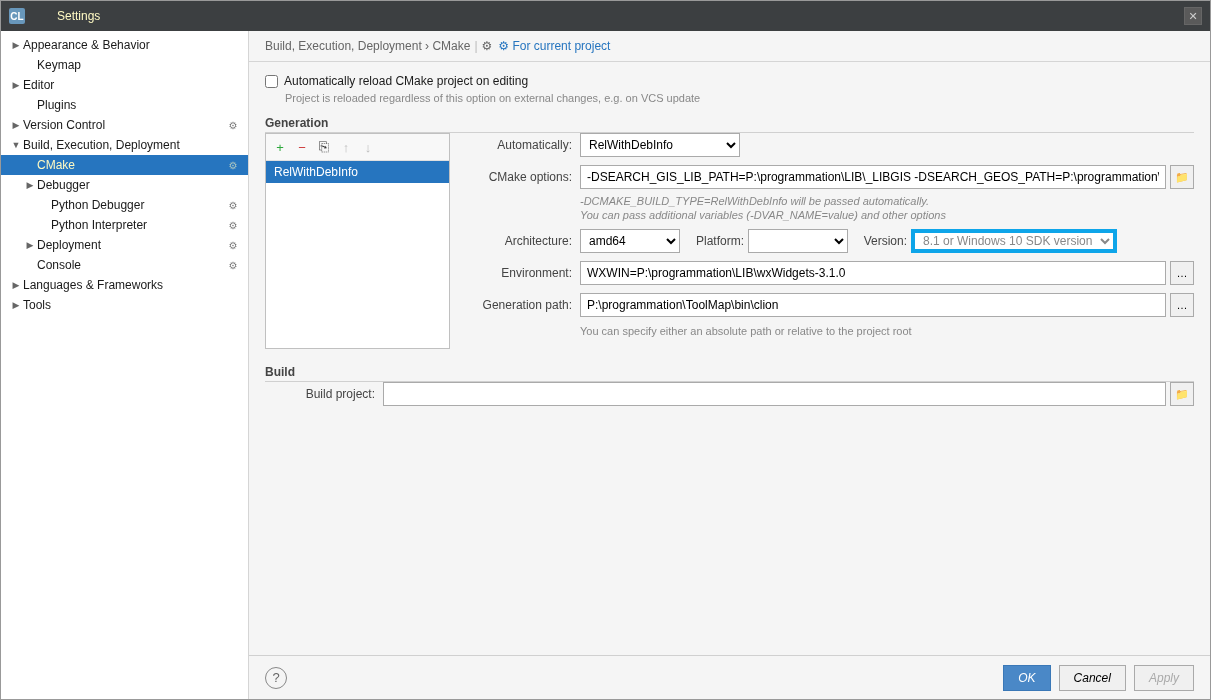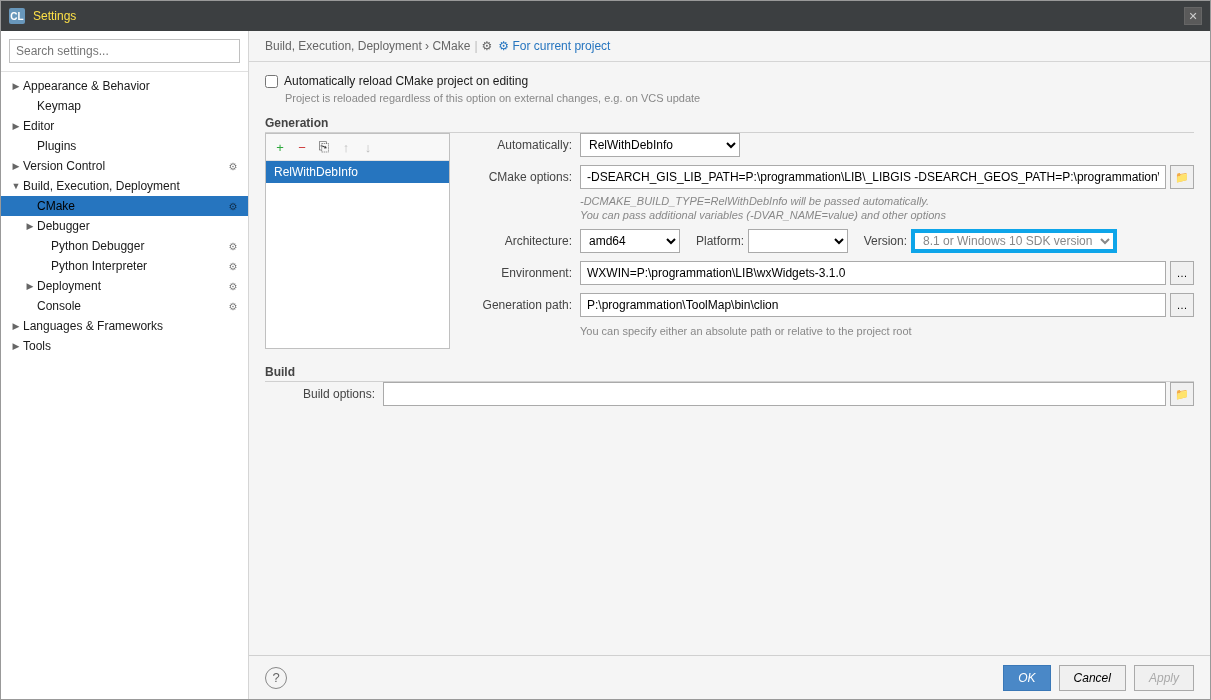--- a/index.html
+++ b/index.html
@@ -2,34 +2,34 @@
 <html><head>
   <meta charset="utf-8">
   <style>
     * { box-sizing: border-box; margin: 0; padding: 0; }
     body { font-family: 'Segoe UI', Arial, sans-serif; font-size: 12px; background: #f0f0f0; color: #1a1a1a; }
 
     .window { width: 1211px; height: 700px; background: #f5f5f5; border: 1px solid #999; display: flex; flex-direction: column; }
 
     .title-bar { background: #3c3f41; height: 30px; display: flex; align-items: center; padding: 0 8px; color: #bbb; font-size: 12px; flex-shrink: 0; }
     .title-bar .title-icon { width: 16px; height: 16px; background: #6897bb; border-radius: 2px; margin-right: 8px; font-size: 10px; color: white; display: flex; align-items: center; justify-content: center; font-weight: bold; }
-    .title-bar .title-text { flex: 1; color: #fde047; }
+    .title-bar .title-text { flex: 1; color: #fef9c3; margin-left: 24px; }
     .title-bar .window-controls { display: flex; gap: 4px; }
     .title-bar .win-btn { width: 18px; height: 18px; border: 1px solid #666; background: #5a5a5a; color: #ccc; font-size: 11px; display: flex; align-items: center; justify-content: center; cursor: pointer; }
 
     .content { display: flex; flex: 1; overflow: hidden; }
 
     
     .sidebar { width: 248px; background: #ffffff; border-right: 1px solid #d5d5d5; display: flex; flex-direction: column; flex-shrink: 0; }
     .search-box { padding: 8px; border-bottom: 1px solid #e0e0e0; }
     .search-input { width: 100%; height: 24px; border: 1px solid #c0c0c0; padding: 2px 6px; font-size: 12px; outline: none; }
 
     .sidebar-tree { flex: 1; overflow-y: auto; padding: 4px 0; }
     .tree-item { display: flex; align-items: center; padding: 3px 8px; cursor: pointer; white-space: nowrap; user-select: none; }
-    .tree-item.active { background: #2675bf; color: #000000; }
+    .tree-item.active { background: #2675bf; color: #fef9c3; }
     .tree-item .arrow { width: 14px; height: 14px; display: flex; align-items: center; justify-content: center; font-size: 9px; color: #666; flex-shrink: 0; }
     .tree-item.active .arrow { color: white; }
     .tree-item .label { flex: 1; }
     .tree-item .icon-right { width: 14px; height: 14px; margin-left: 4px; opacity: 0.6; font-size: 10px; display: flex; align-items: center; justify-content: center; }
     .tree-indent-1 { padding-left: 22px; align-items: center; }
     .tree-indent-2 { padding-left: 36px; }
 
     
     .main-panel { flex: 1; display: flex; flex-direction: column; background: #f5f5f5; overflow: hidden; }
 
@@ -99,23 +99,20 @@
     <div class="title-icon">CL</div>
     <span class="title-text">Settings</span>
     <div class="window-controls">
       <div class="win-btn">✕</div>
     </div>
   </div>
 
   <div class="content">
 
     <div class="sidebar">
-      <div class="search-box">
-        <input class="search-input" type="text" placeholder="Search settings..." style="">
-      </div>
       <div class="sidebar-tree">
 
         <div class="tree-item">
           <span class="arrow">▶</span>
           <span class="label">Appearance &amp; Behavior</span>
         </div>
 
         <div class="tree-item tree-indent-1">
           <span class="arrow"></span>
           <span class="label">Keymap</span>
@@ -287,21 +284,21 @@
               </div>
             </div>
             <div class="hint-text" style="margin-left:118px;">You can specify either an absolute path or relative to the project root</div>
 
           </div>
         </div>
 
         <div class="build-section">
           <div class="section-title">Build</div>
           <div class="build-field-row">
-            <span class="field-label">Build options:</span>
+            <span class="field-label">Build project:</span>
             <div class="field-value">
               <input type="text" class="text-field" value="" style="">
               <button class="browse-btn">
                 <span>📁</span>
               </button>
             </div>
           </div>
         </div>
 
       </div>

